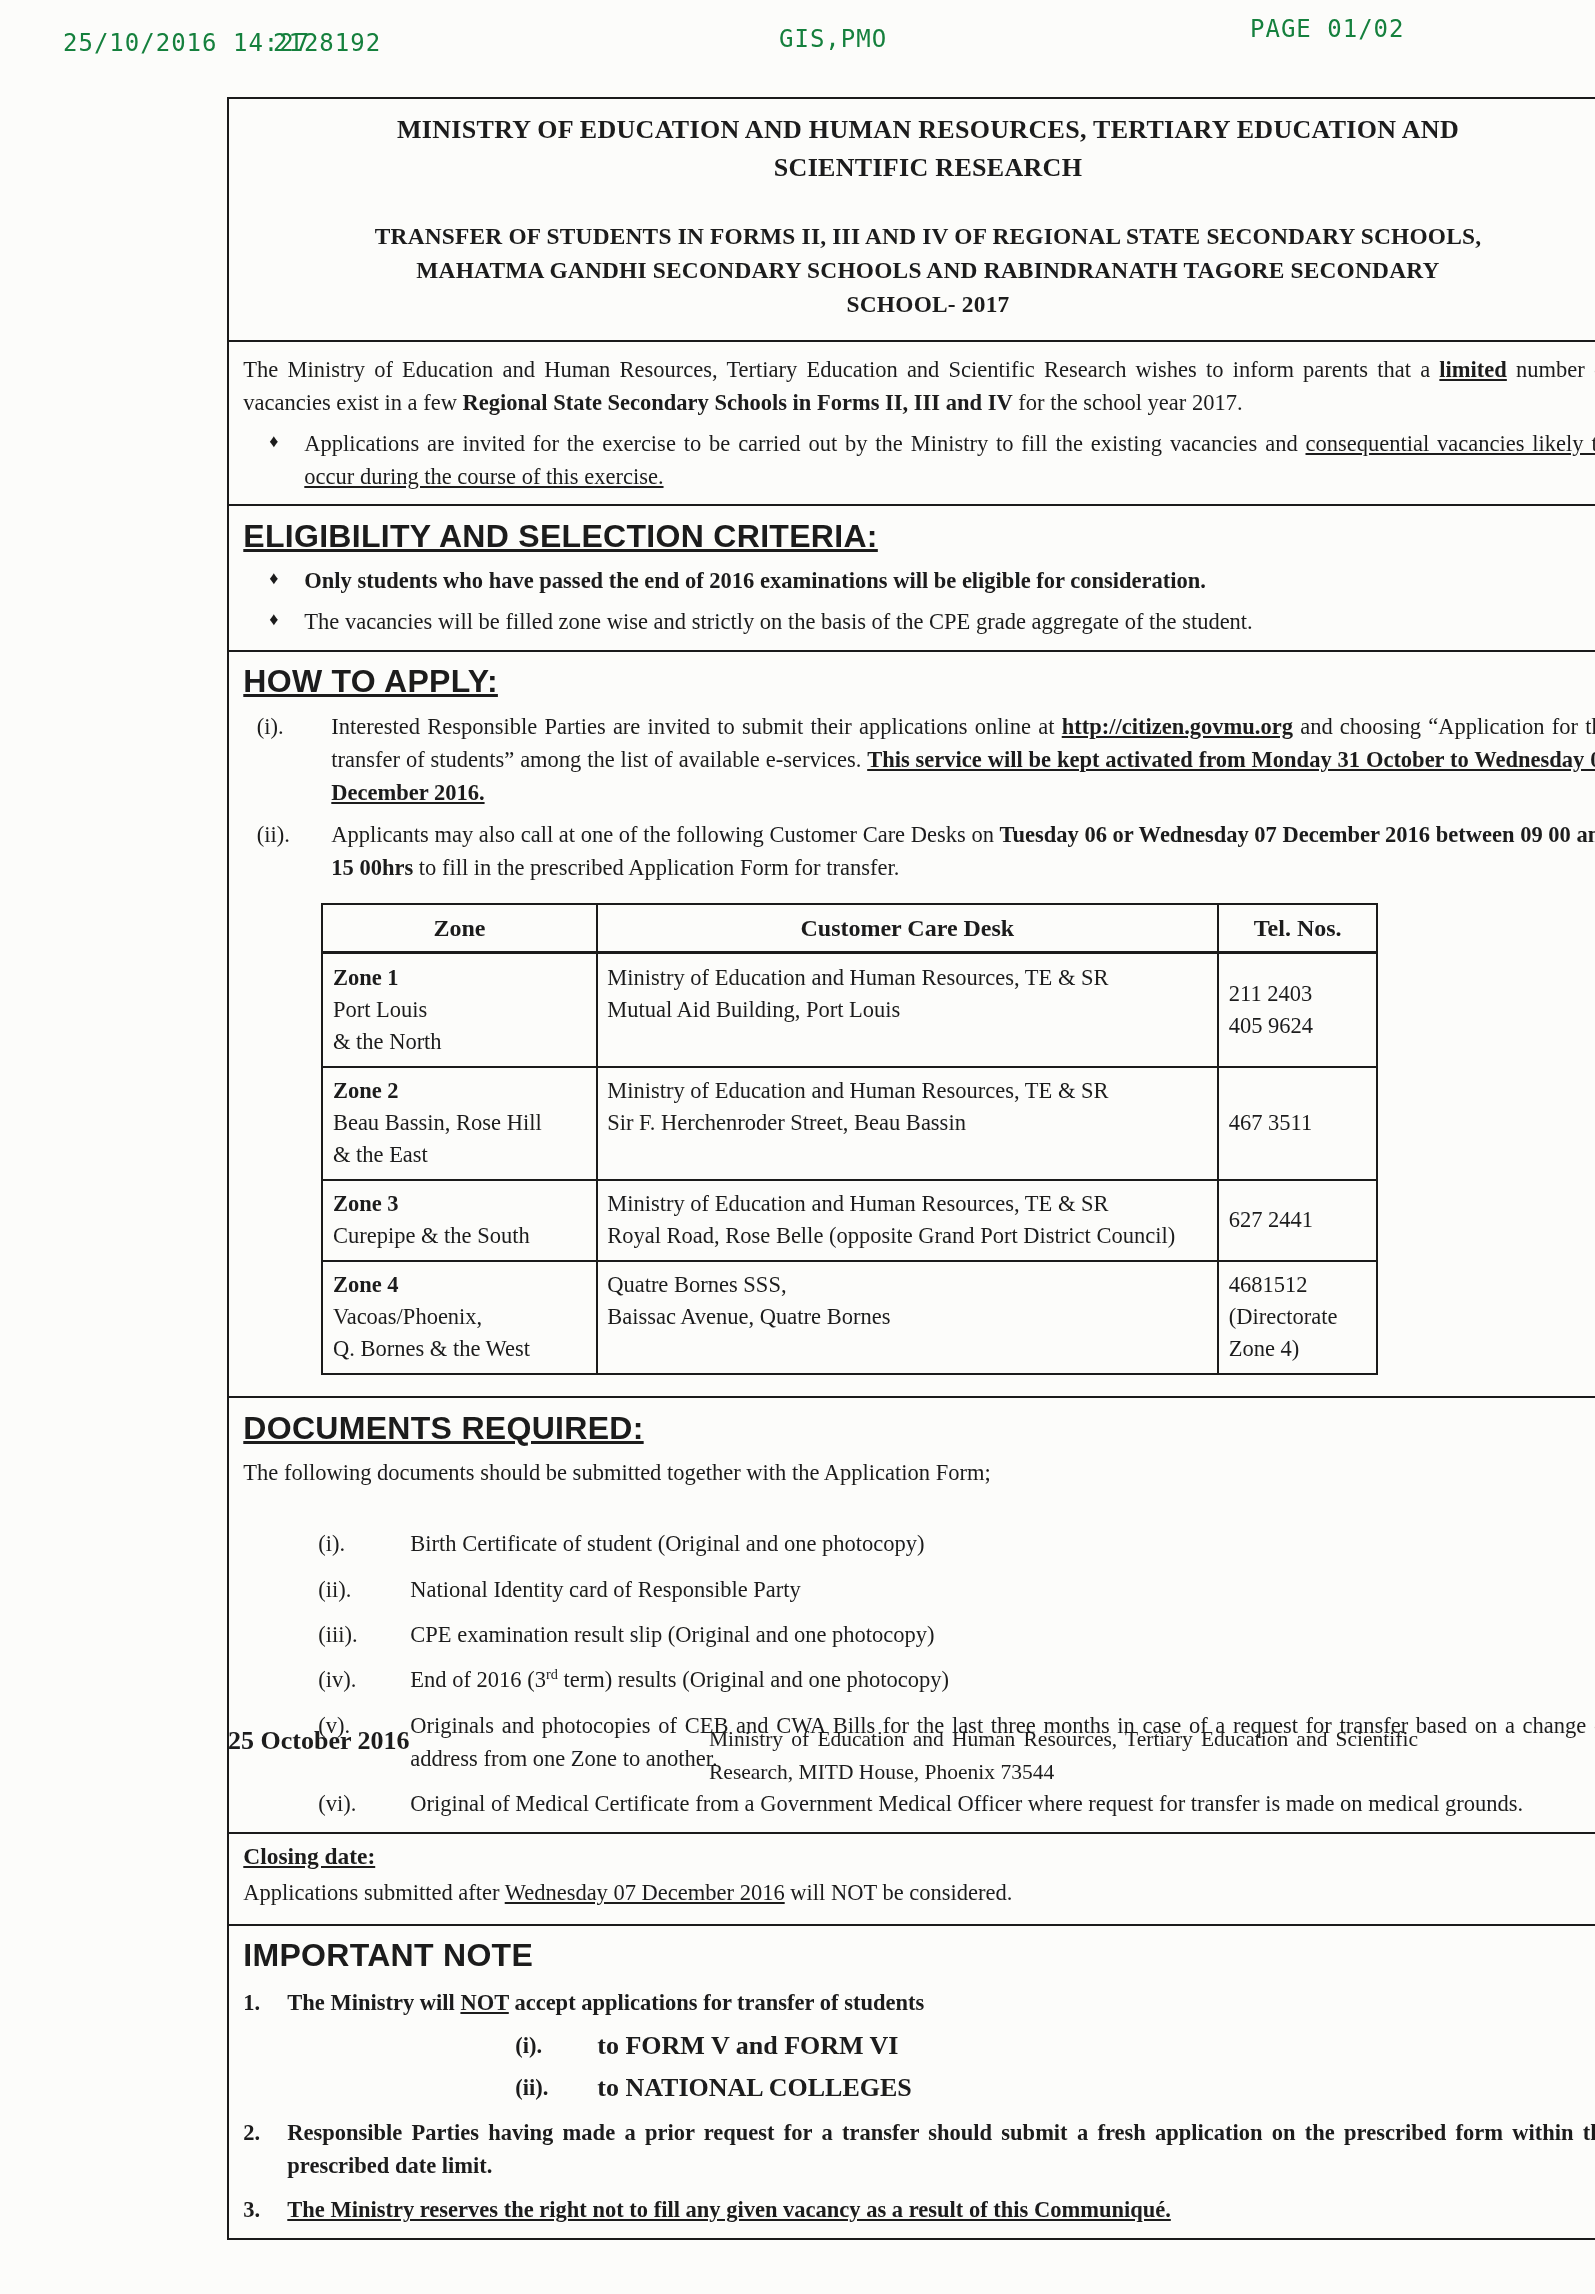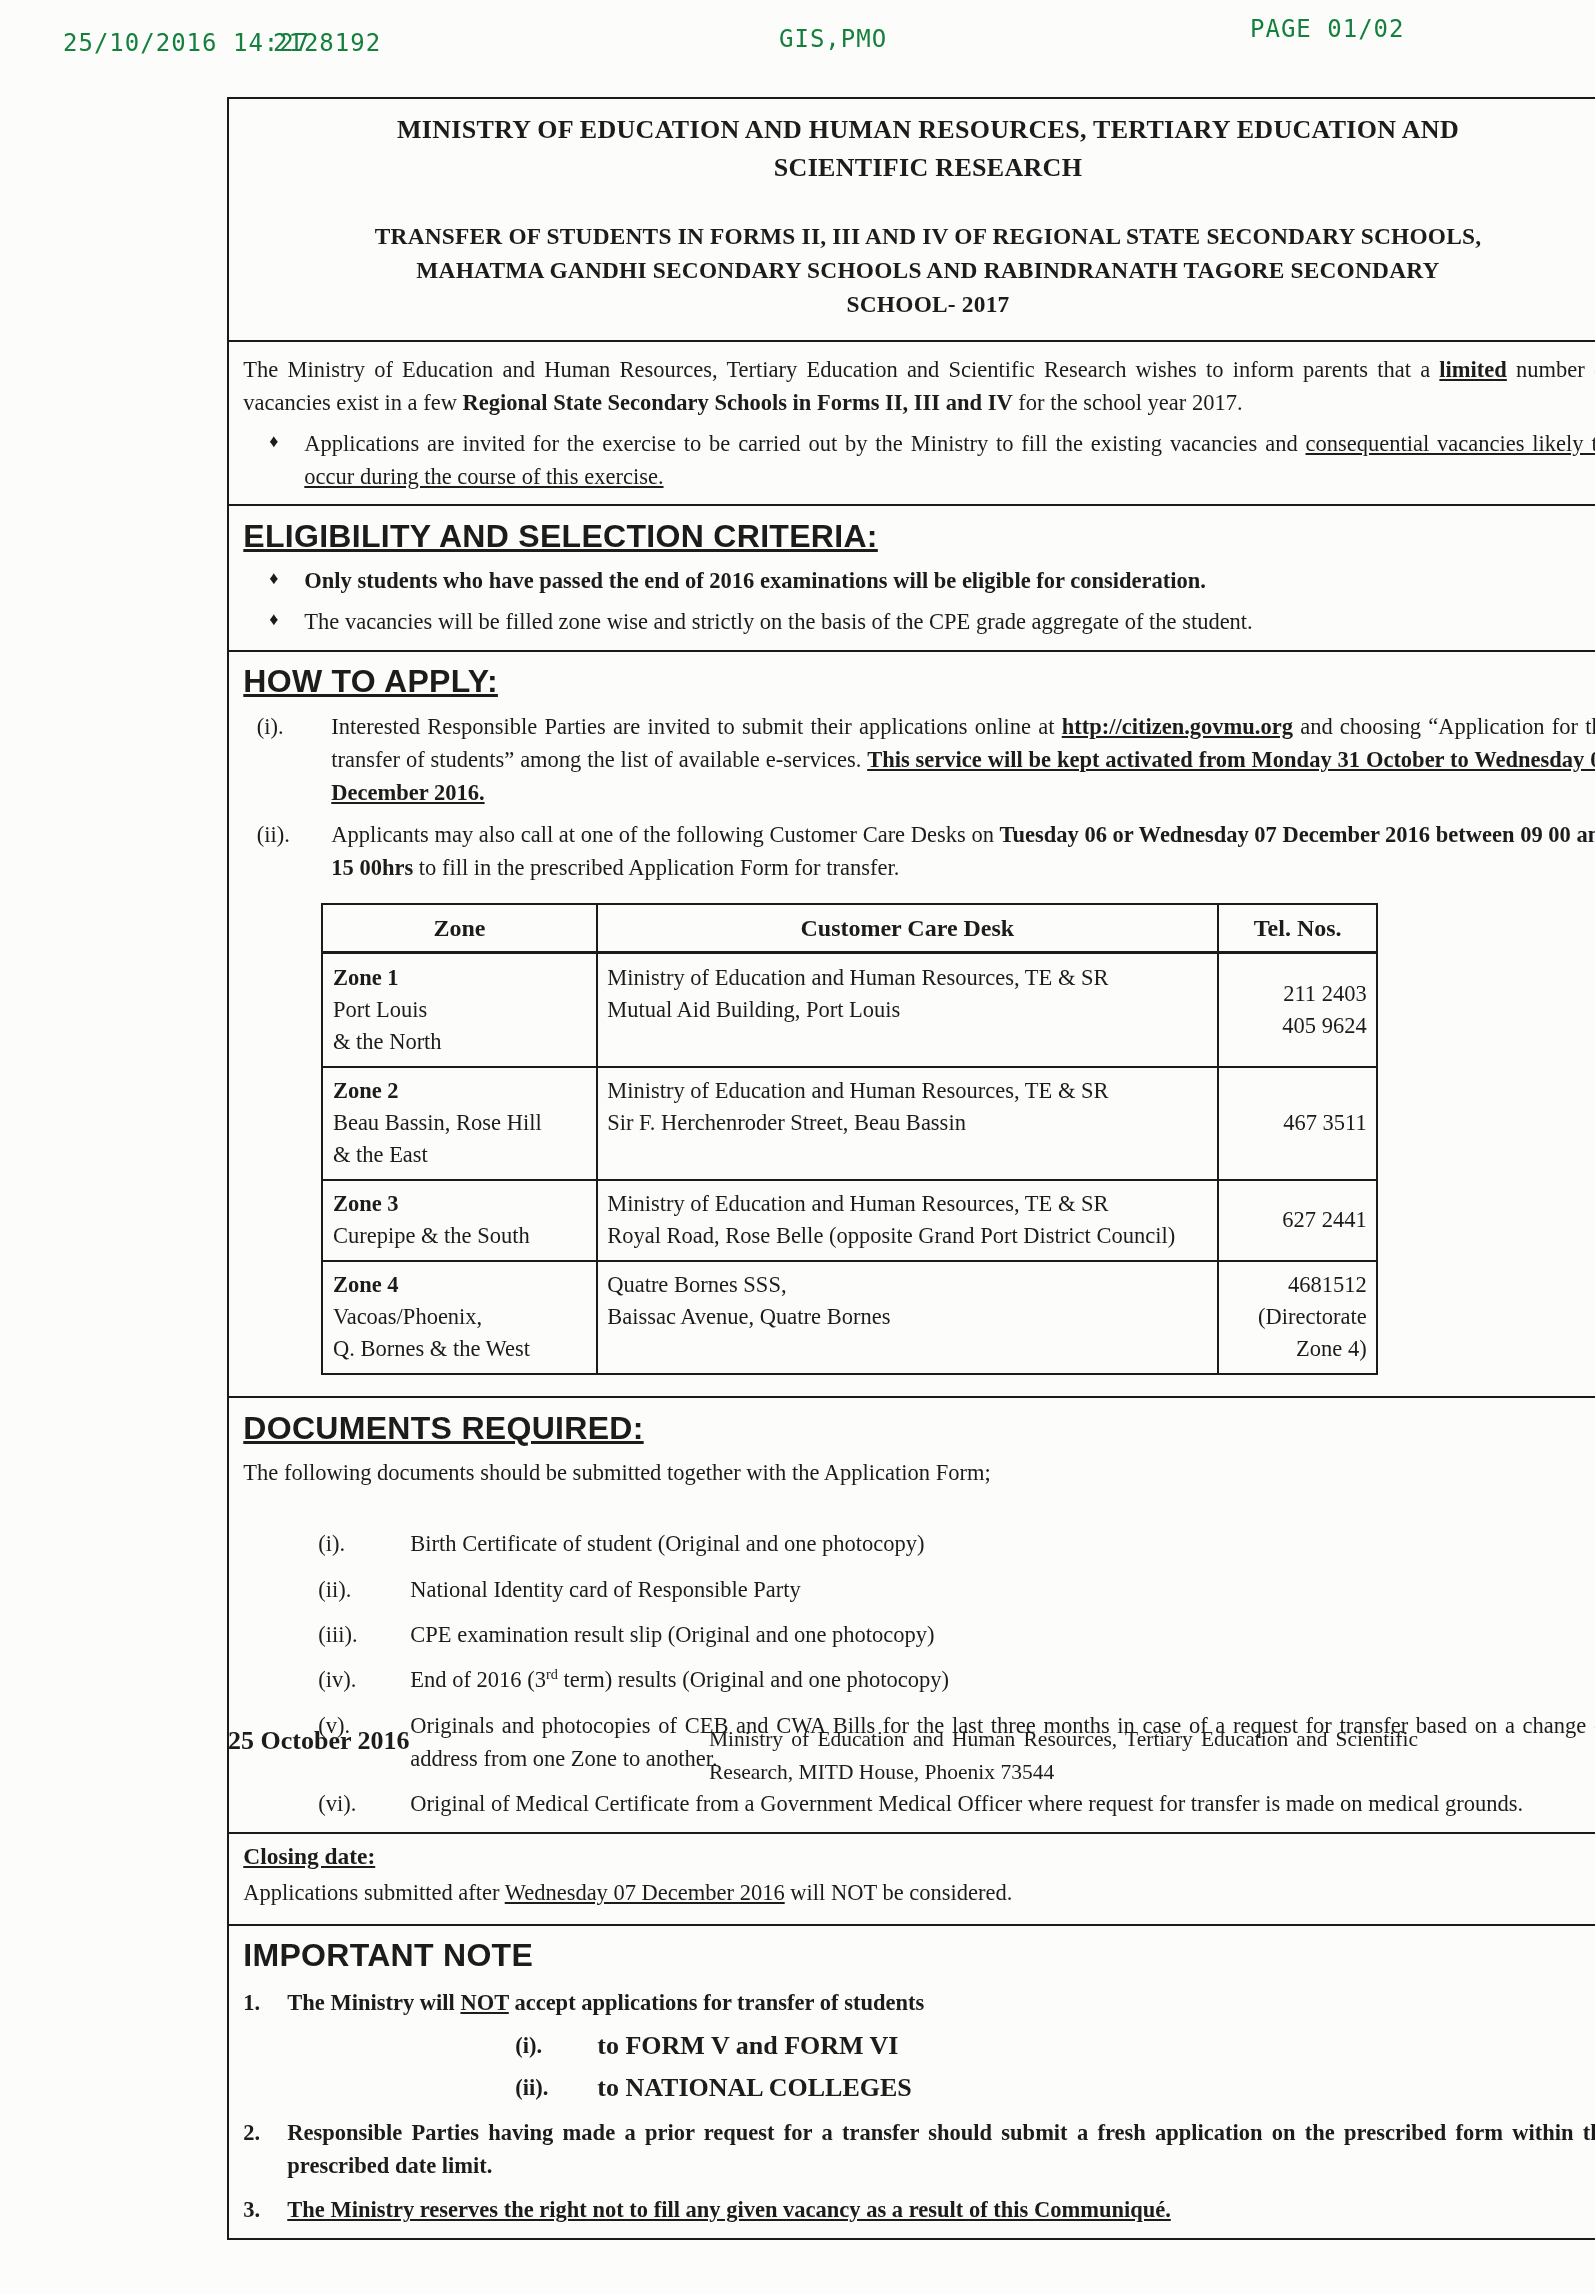--- a/index.html
+++ b/index.html
@@ -71,21 +71,21 @@
   }
   table.zones td {
     border:2.9px solid #1b1b1b; font-size:22.5px; line-height:32px;
     padding:7.6px 9.6px; vertical-align:top;
   }
   col.c-zone { width:274px; } col.c-desk { width:621px; } col.c-tel { width:159px; }
   .zone-cell { }
   .zone-name { font-weight:bold; }
   .zone-sub  { white-space:pre-line; }
   .desk-cell { white-space:pre-line; }
-  .tel-cell  { text-align:right; white-space:pre-line; vertical-align:middle !important; }
+  .tel-cell  { text-align:left; white-space:pre-line; vertical-align:middle !important; }
 
   
   .doc-items { margin-top:38px; }
   .doc-item { display:flex; margin-top:12.4px; }
   .doc-item .lbl { flex:none; width:92px; margin-left:75px; font-size:22.5px; line-height:33px; }
   .doc-item .txt { flex:1; }
   sup { font-size:14.3px; line-height:0; }
 
   
   .imp-row { display:flex; margin-top:11.5px; }

